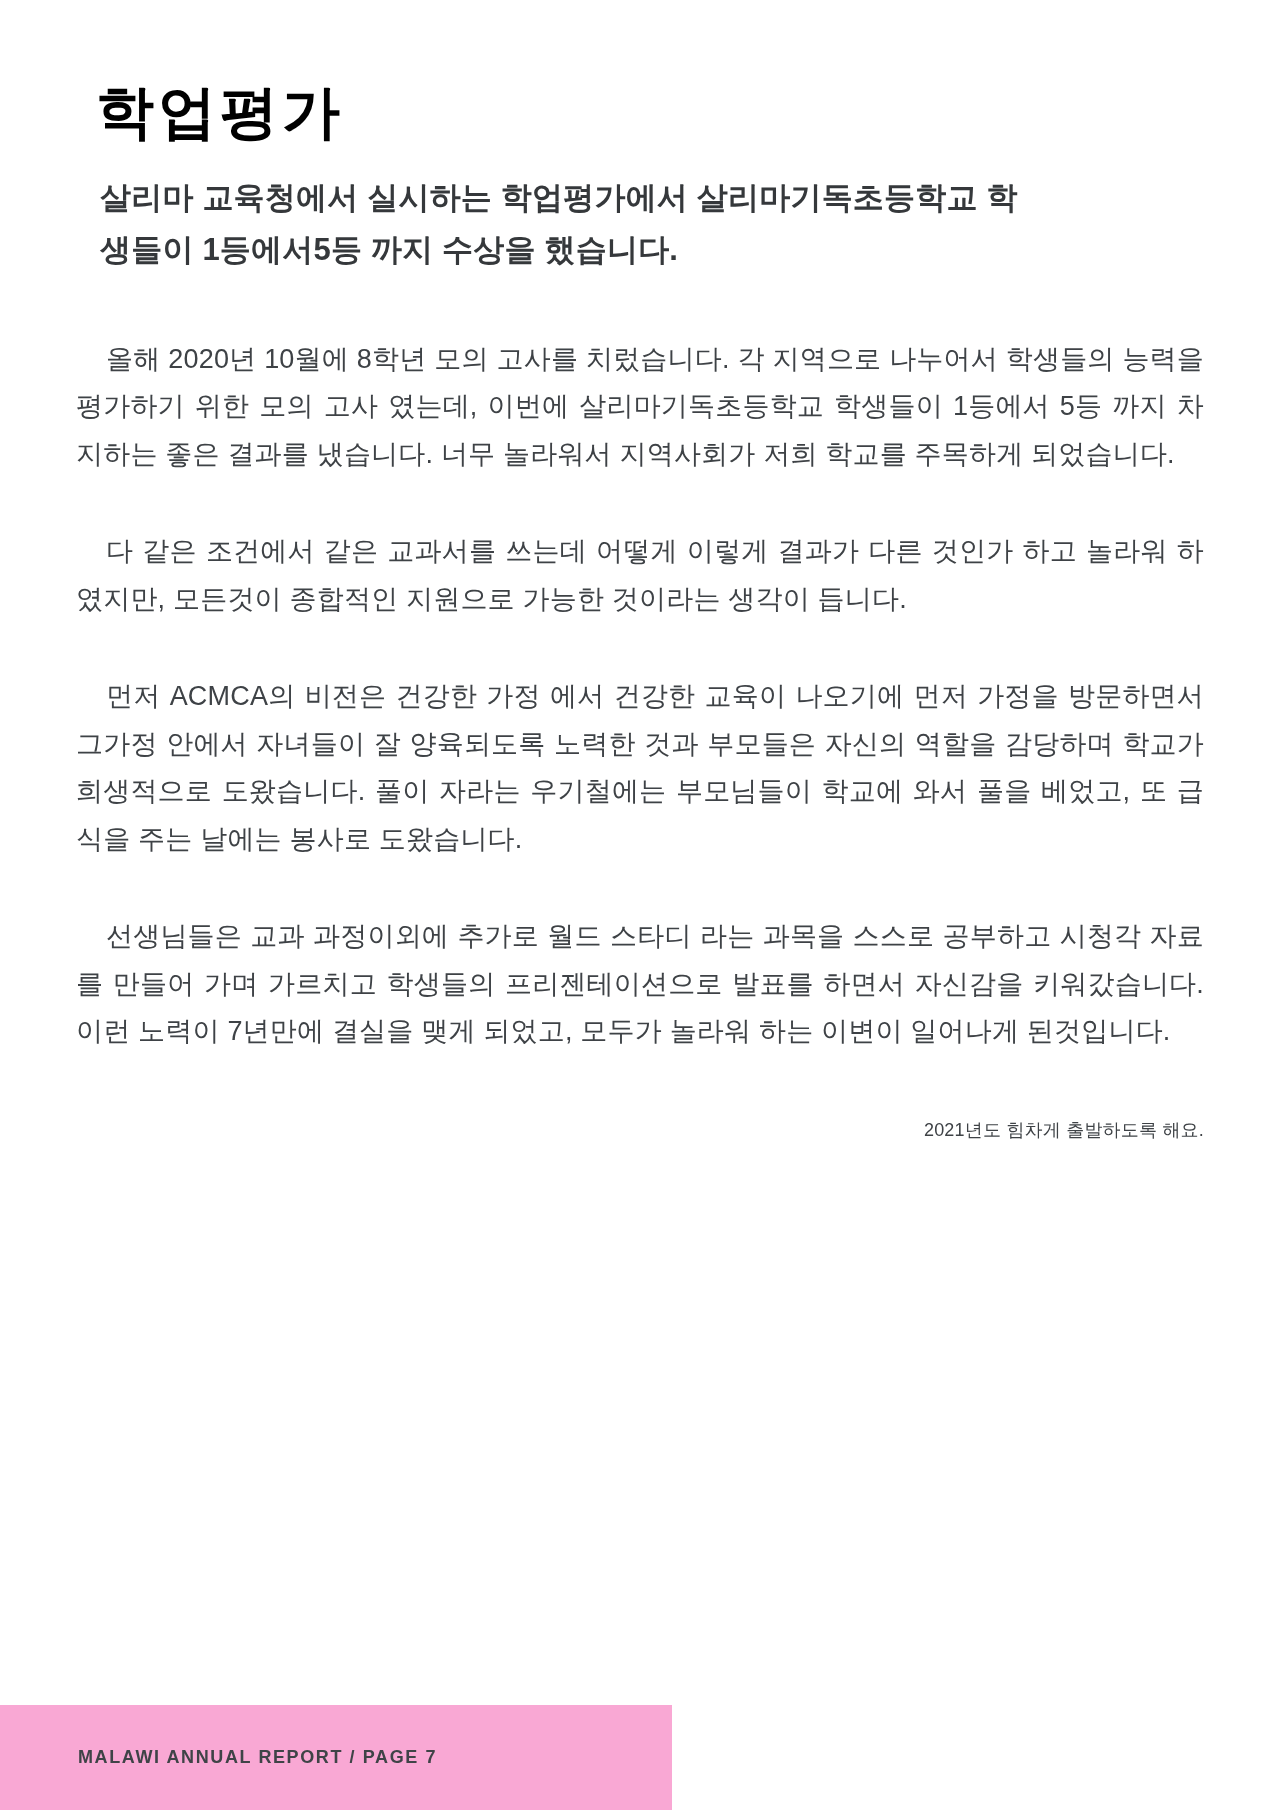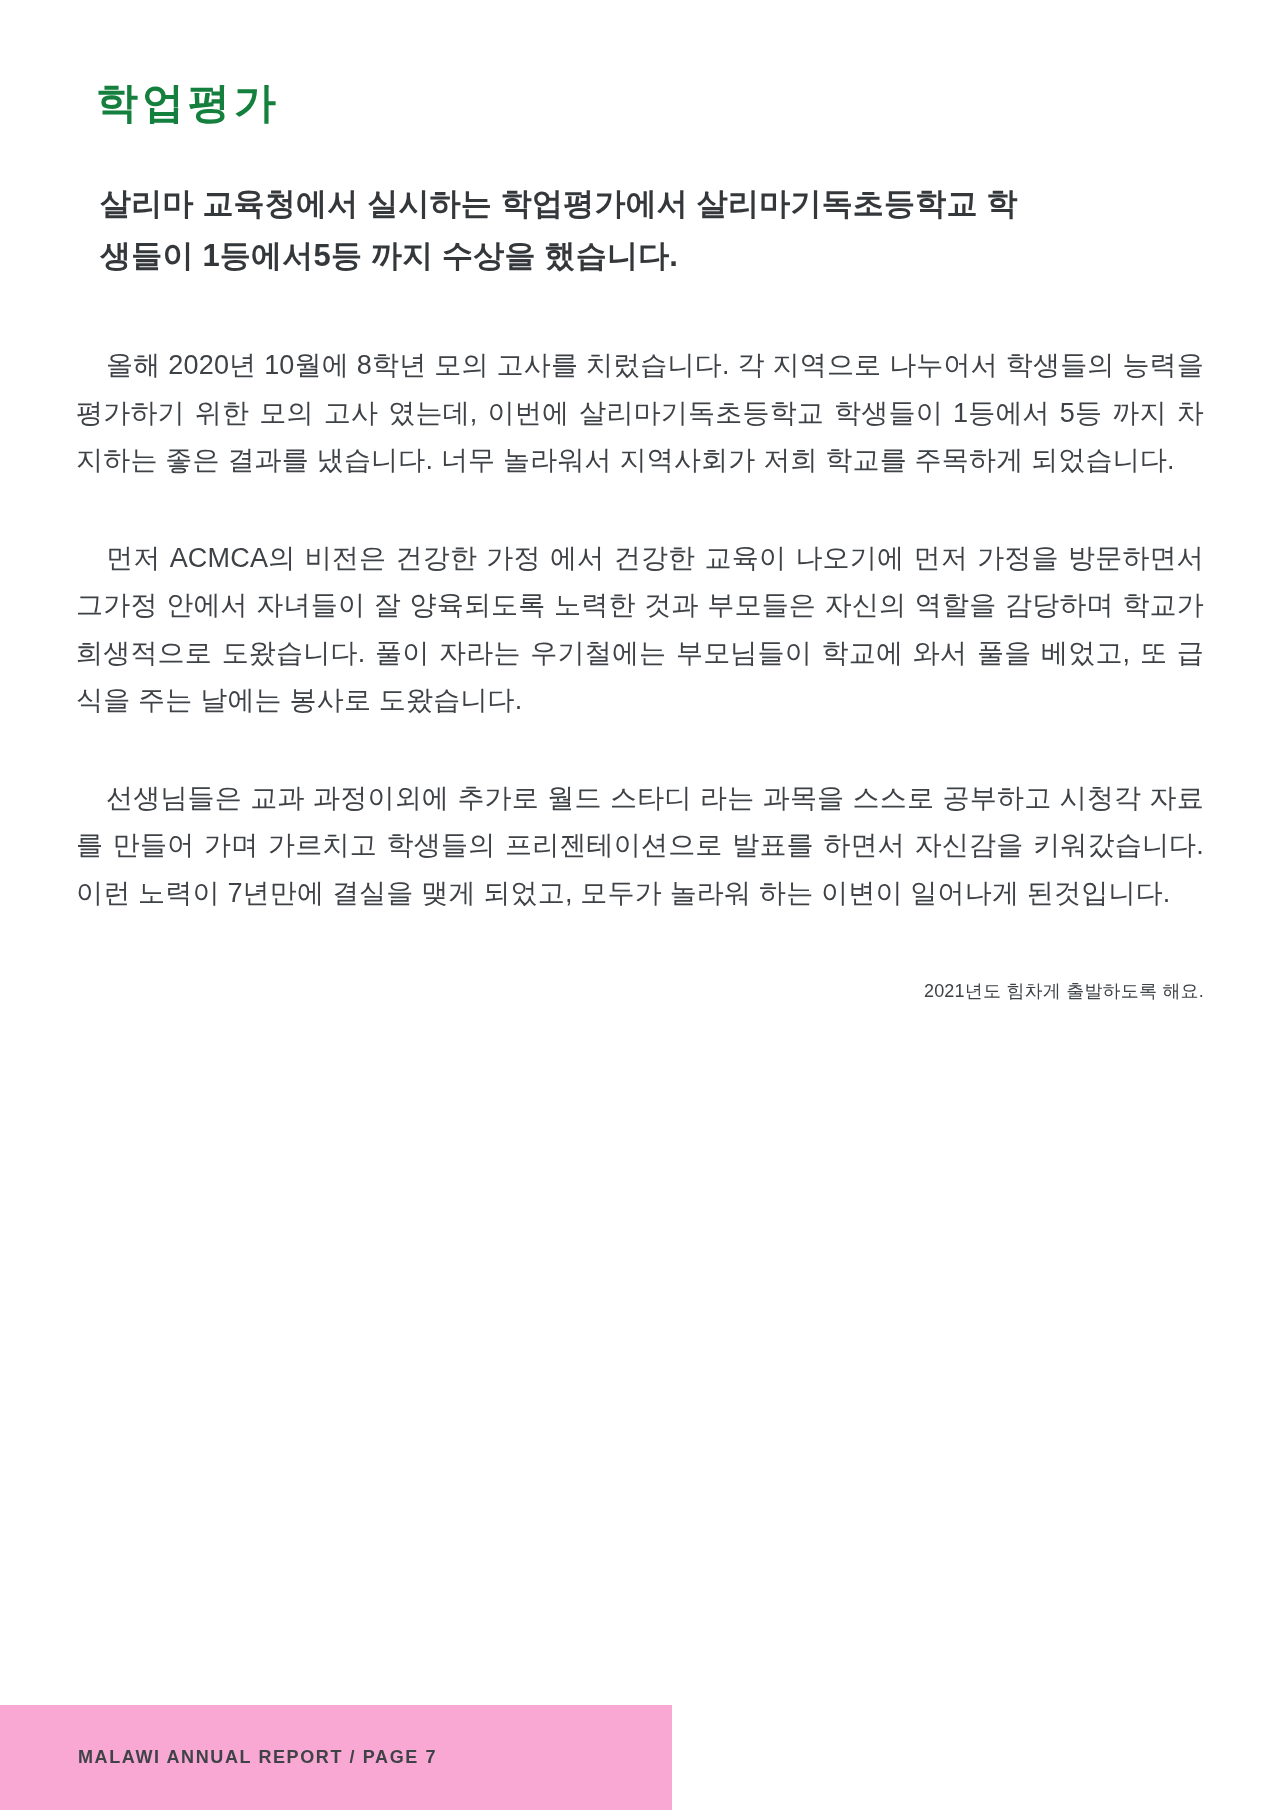--- a/index.html
+++ b/index.html
@@ -14,28 +14,28 @@
     background: #ffffff;
     overflow: hidden;
     font-family: "Liberation Sans", "DejaVu Sans", sans-serif;
   }
   .content {
     padding: 0 76px;
   }
   .doc-title {
     margin: 0;
     padding: 80px 0 0 20px;
-    font-size: 42px;
+    font-size: 58px;
     font-weight: 800;
     letter-spacing: 4px;
-    color: #15803d;
+    color: #000000;
     line-height: 1.1;
   }
   .doc-lead {
-    margin: 52px 0 0 24px;
+    margin: 28px 0 0 24px;
     max-width: 925px;
     font-size: 31px;
     font-weight: 700;
     line-height: 1.68;
     color: #35383b;
     letter-spacing: 0.2px;
   }
   .doc-para {
     margin: 50px 0 0 0;
     font-size: 27px;
@@ -79,20 +79,21 @@
 
 <div class="page">
   <div class="content">
 
     <h1 class="doc-title">학업평가</h1>
 
     <div class="doc-lead">살리마 교육청에서 실시하는 학업평가에서 살리마기독초등학교 학생들이 1등에서5등 까지 수상을 했습니다.</div>
 
     <p class="doc-para first">올해 2020년 10월에 8학년 모의 고사를 치렀습니다. 각 지역으로 나누어서 학생들의 능력을 평가하기 위한 모의 고사 였는데, 이번에 살리마기독초등학교 학생들이 1등에서 5등 까지 차지하는 좋은 결과를 냈습니다. 너무 놀라워서 지역사회가 저희 학교를 주목하게 되었습니다.</p>
 
+    <p class="doc-para">다 같은 조건에서 같은 교과서를 쓰는데 어떻게 이렇게 결과가 다른 것인가 하고 놀라워 하였지만, 모든것이 종합적인 지원으로 가능한 것이라는 생각이 듭니다.</p>
 
     <p class="doc-para">먼저 ACMCA의 비전은 건강한 가정 에서 건강한 교육이 나오기에 먼저 가정을 방문하면서 그가정 안에서 자녀들이 잘 양육되도록  노력한 것과 부모들은 자신의 역할을 감당하며 학교가 희생적으로 도왔습니다. 풀이 자라는 우기철에는 부모님들이 학교에 와서 풀을 베었고, 또 급식을 주는 날에는 봉사로 도왔습니다.</p>
 
     <p class="doc-para">선생님들은 교과 과정이외에 추가로 월드 스타디 라는 과목을 스스로 공부하고 시청각 자료를 만들어 가며 가르치고 학생들의 프리젠테이션으로 발표를 하면서 자신감을 키워갔습니다. 이런 노력이 7년만에 결실을 맺게 되었고, 모두가 놀라워 하는 이변이 일어나게 된것입니다.</p>
 
 
     <div class="doc-closing">2021년도 힘차게 출발하도록 해요.</div>
 
   </div>
 

